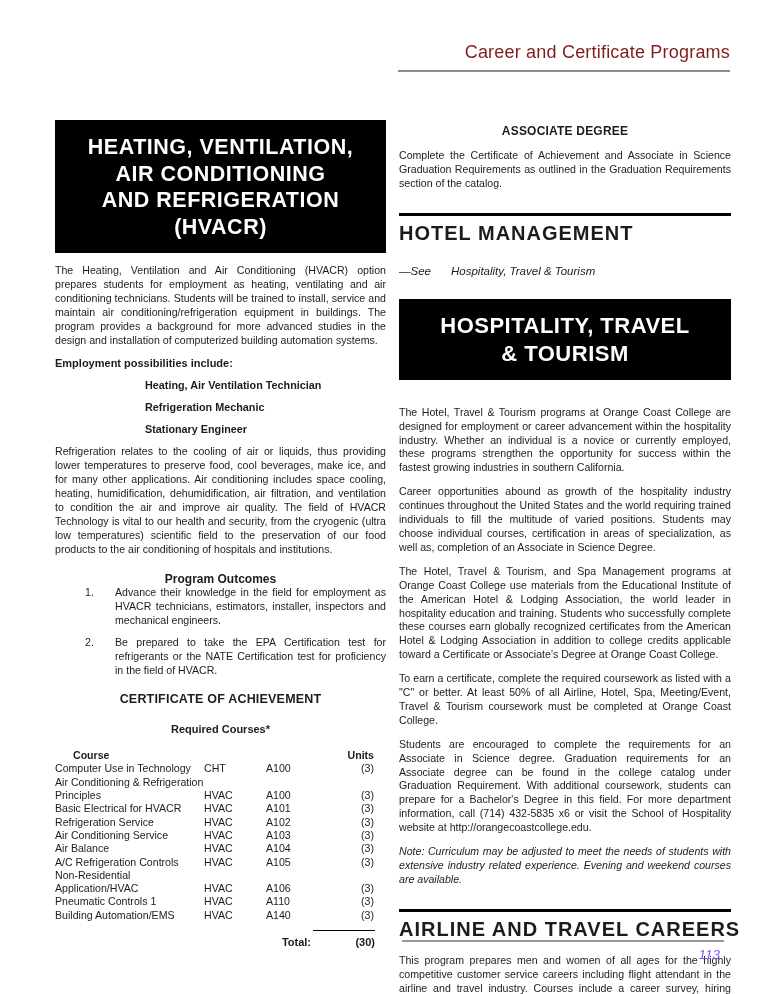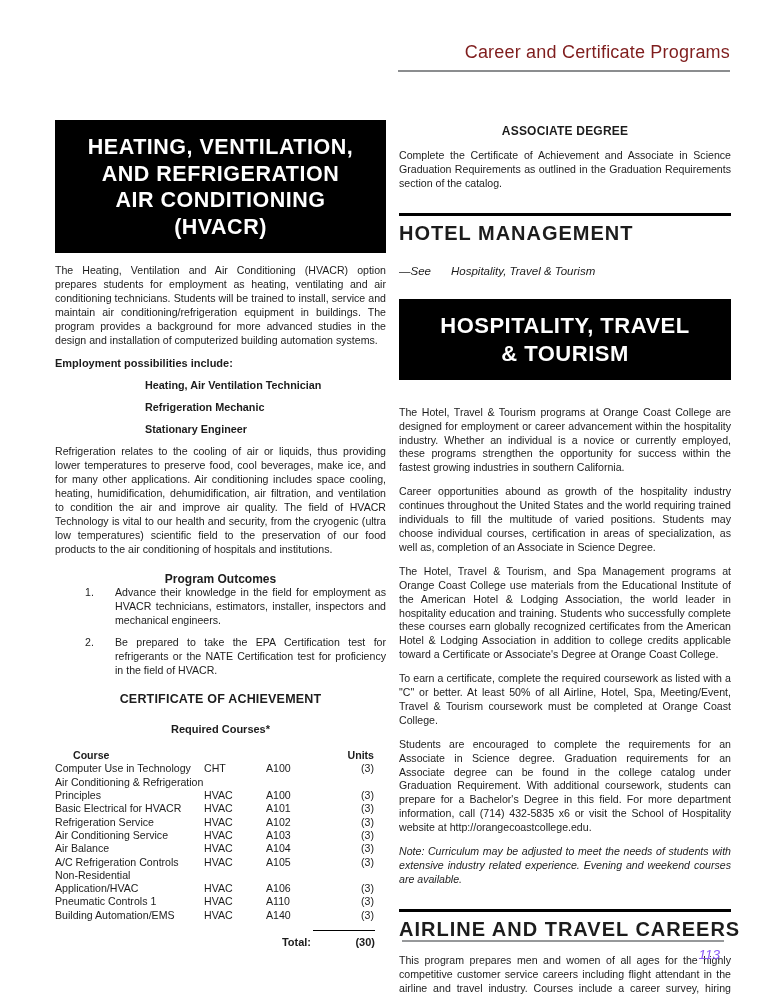--- a/index.html
+++ b/index.html
@@ -90,22 +90,22 @@
 
 <div class="page">
 
   <div class="header-title">Career and Certificate Programs</div>
   <div class="header-rule"></div>
 
   <div class="col-left">
 
     <div class="title-box hvacr">
       <div>HEATING, VENTILATION,</div>
+      <div>AIR CONDITIONING</div>
       <div>AND REFRIGERATION</div>
-      <div>AIR CONDITIONING</div>
       <div>(HVACR)</div>
     </div>
 
     <p class="body-text intro-para">The Heating, Ventilation and Air Conditioning (HVACR) option prepares students for employment as heating, ventilating and air conditioning technicians. Students will be trained to install, service and maintain air conditioning/refrigeration equipment in buildings. The program provides a background for more advanced studies in the design and installation of computerized building automation systems.</p>
 
     <div class="emp-head">Employment possibilities include:</div>
     <div class="emp-item">Heating, Air Ventilation Technician</div>
     <div class="emp-item">Refrigeration Mechanic</div>
     <div class="emp-item">Stationary Engineer</div>
 

